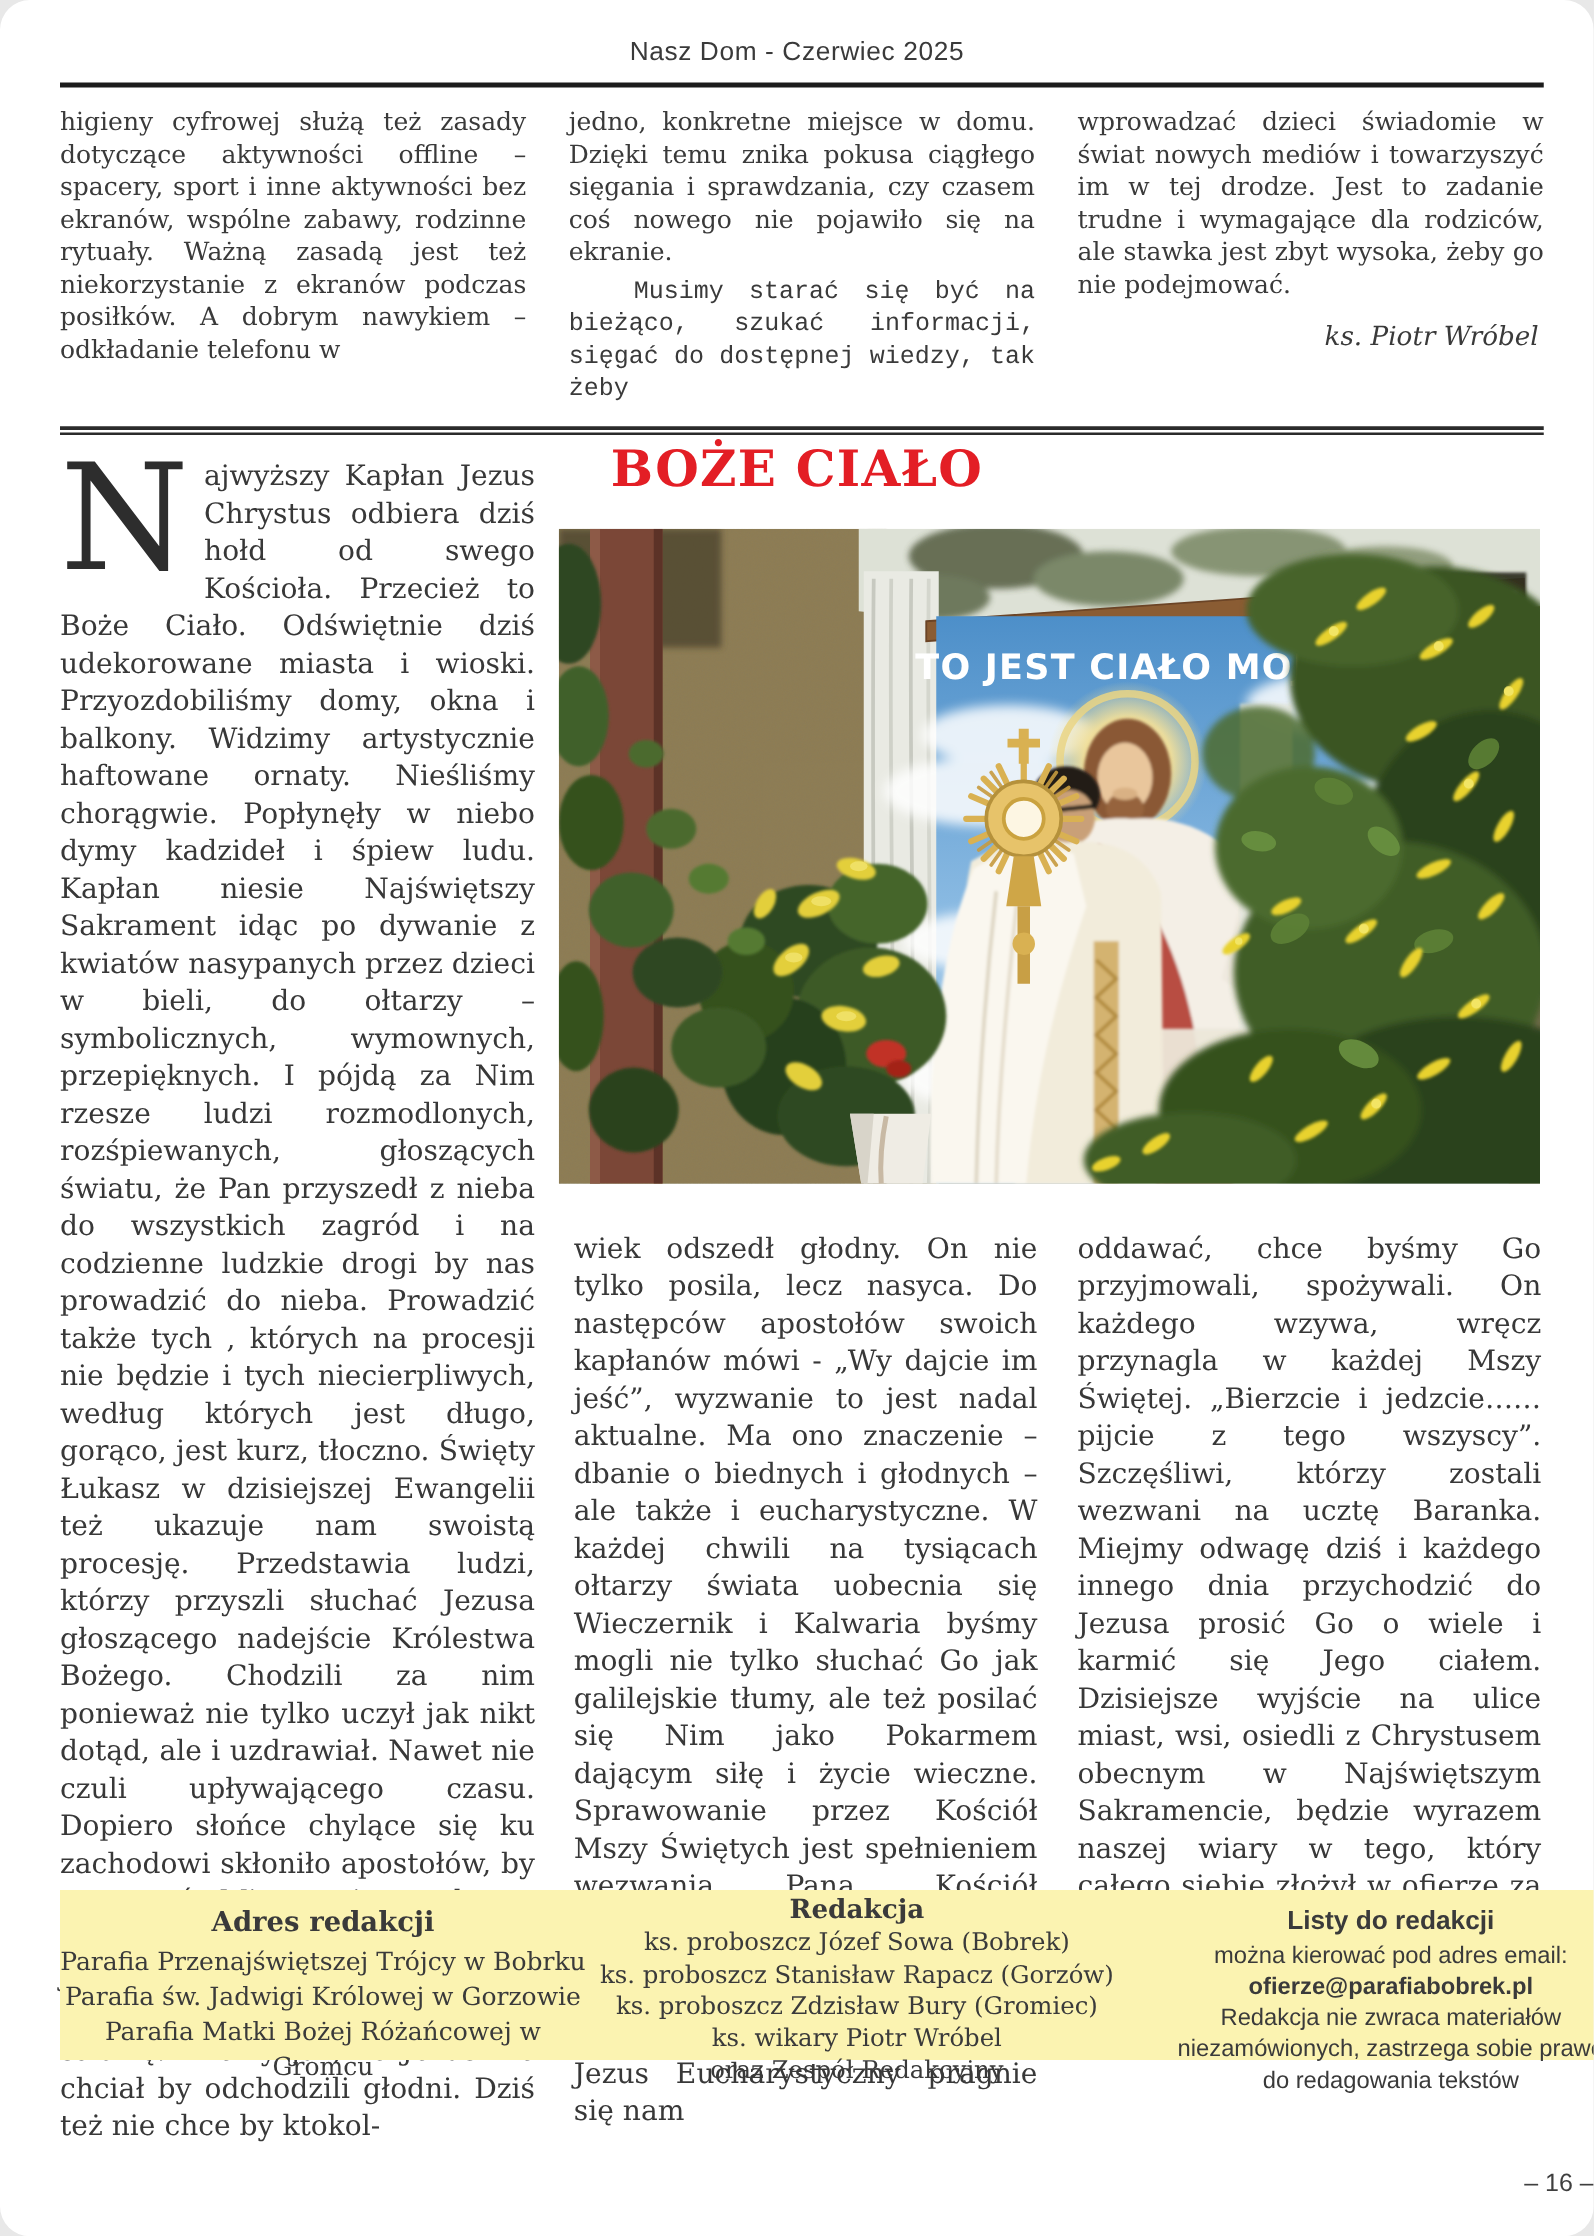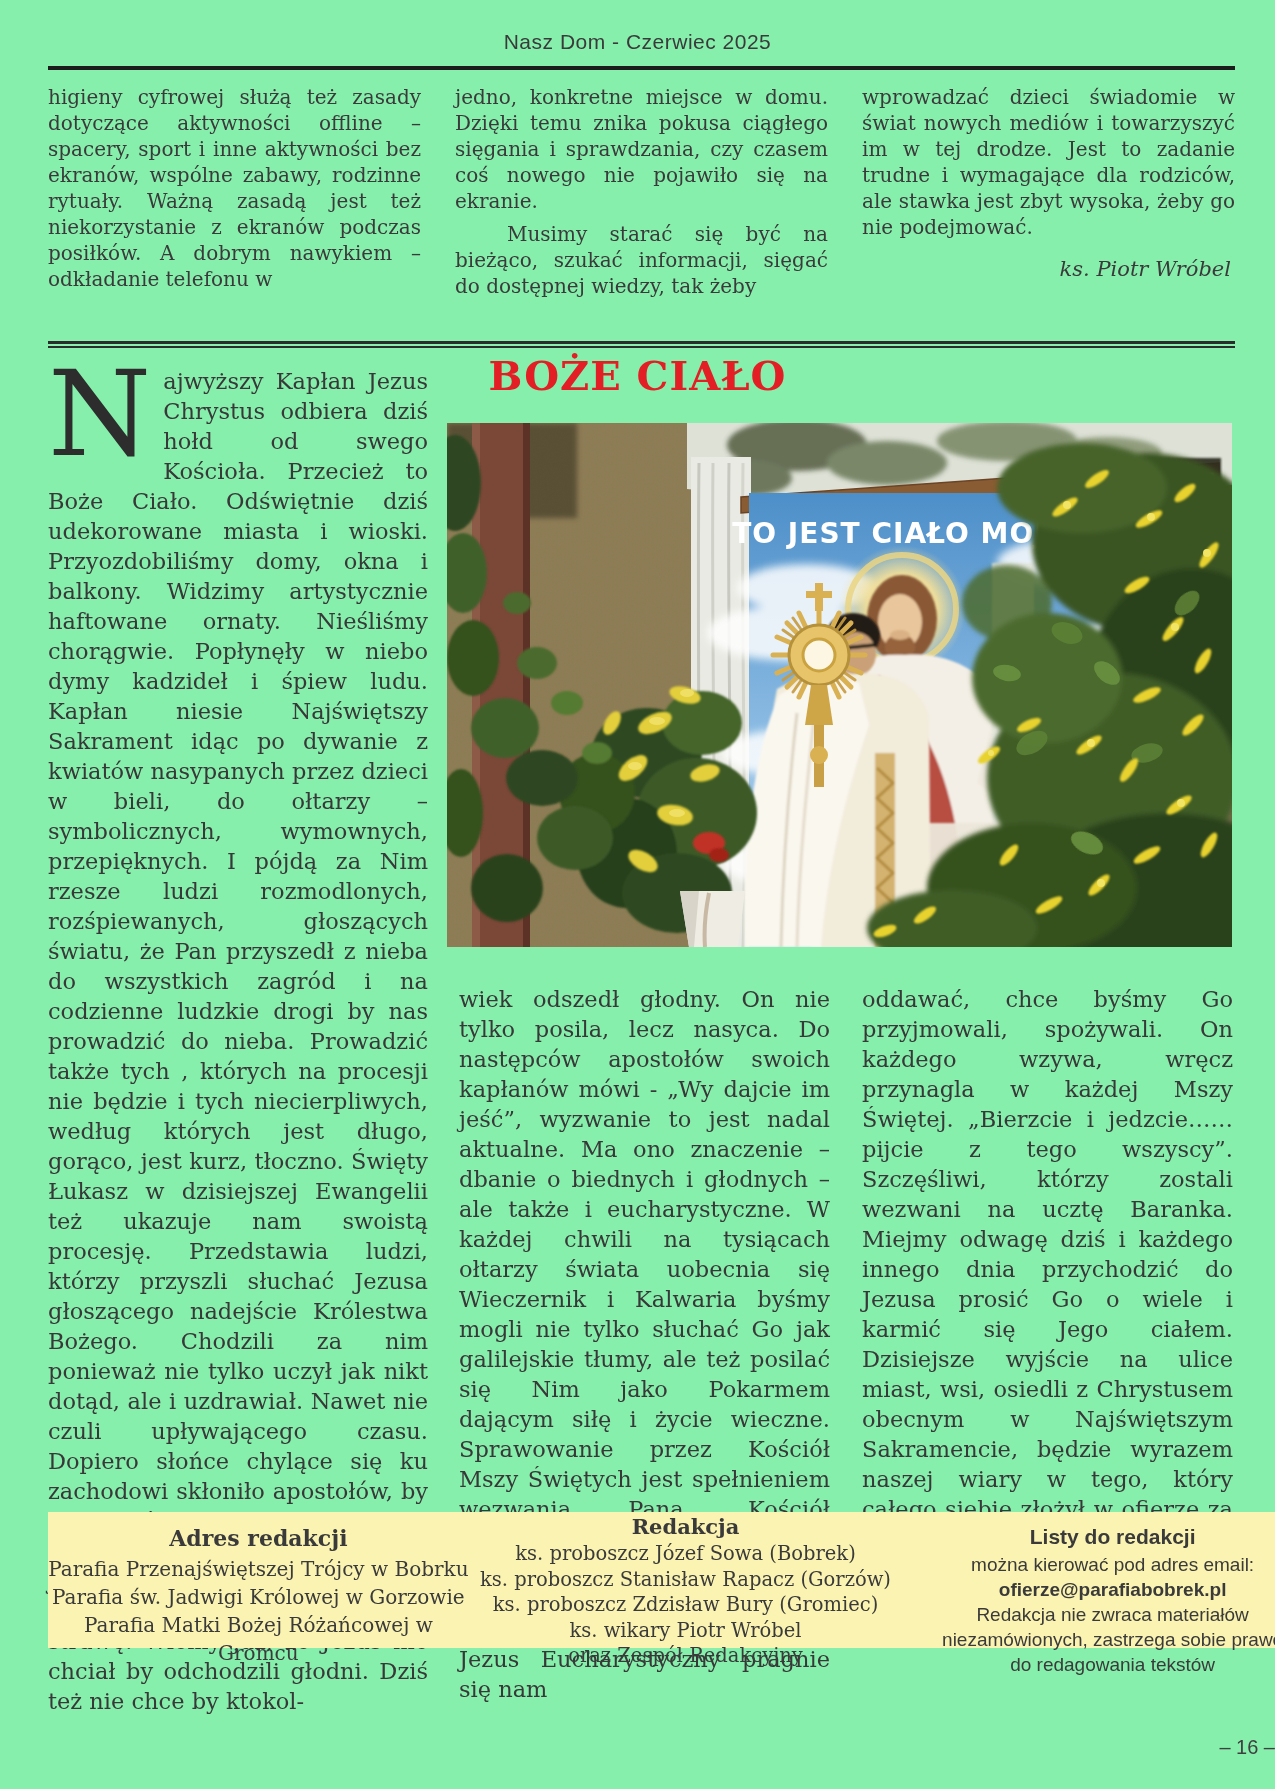--- a/index.html
+++ b/index.html
@@ -1,26 +1,26 @@
 <!DOCTYPE html>
 <html lang="pl"><head>
 <meta charset="utf-8">
 <style>
   html,body{margin:0;padding:0;background:#e8e8e8;}
-  .page{position:relative;width:1275px;height:1789px;background:#86efac;overflow:hidden;
-        font-family:"DejaVu Serif","Liberation Serif",serif;color:#3a3a3a;}
+  .page{position:relative;width:1275px;height:1789px;background:#ffffff;overflow:hidden;
+        font-family:"DejaVu Serif","Liberation Serif",serif;color:#3a3a3a;border-radius:24px;}
   
   .masthead{position:absolute;top:30px;left:0;width:100%;text-align:center;
             font-family:"Liberation Sans",sans-serif;font-size:21px;color:#3a3a3a;letter-spacing:.5px;}
   .rule-top{position:absolute;left:48px;top:66px;width:1187px;height:4px;background:#1c1c1c;}
   
   .top-cols{position:absolute;left:48px;top:84px;width:1187px;display:flex;gap:34px;}
   .top-cols .col{flex:1;font-size:20px;line-height:26px;text-align:justify;hyphens:auto;}
   .top-cols p{margin:0;}
-  .p-indent{text-indent:52px;margin-top:7px !important;}
+  .p-indent{text-indent:52px;margin-top:7px !important;font-family:Liberation Mono, monospace;}
   .sig-top{margin-top:16px !important;text-align:right;font-style:italic;font-size:21px;padding-right:4px;}
   
   .double-rule{position:absolute;left:48px;top:341px;width:1187px;height:7px;
                border-top:3px solid #2b2b2b;border-bottom:2px solid #2b2b2b;box-sizing:border-box;}
   .article-title{position:absolute;left:0;top:352px;width:100%;text-align:center;
                  font-weight:700;font-size:40px;color:#e31e25;letter-spacing:1px;}
   
   .acol{position:absolute;font-size:22.5px;line-height:30px;text-align:justify;color:#383838;hyphens:auto;}
   .acol p{margin:0;}
   .col-left{left:48px;top:366px;width:380px;}

